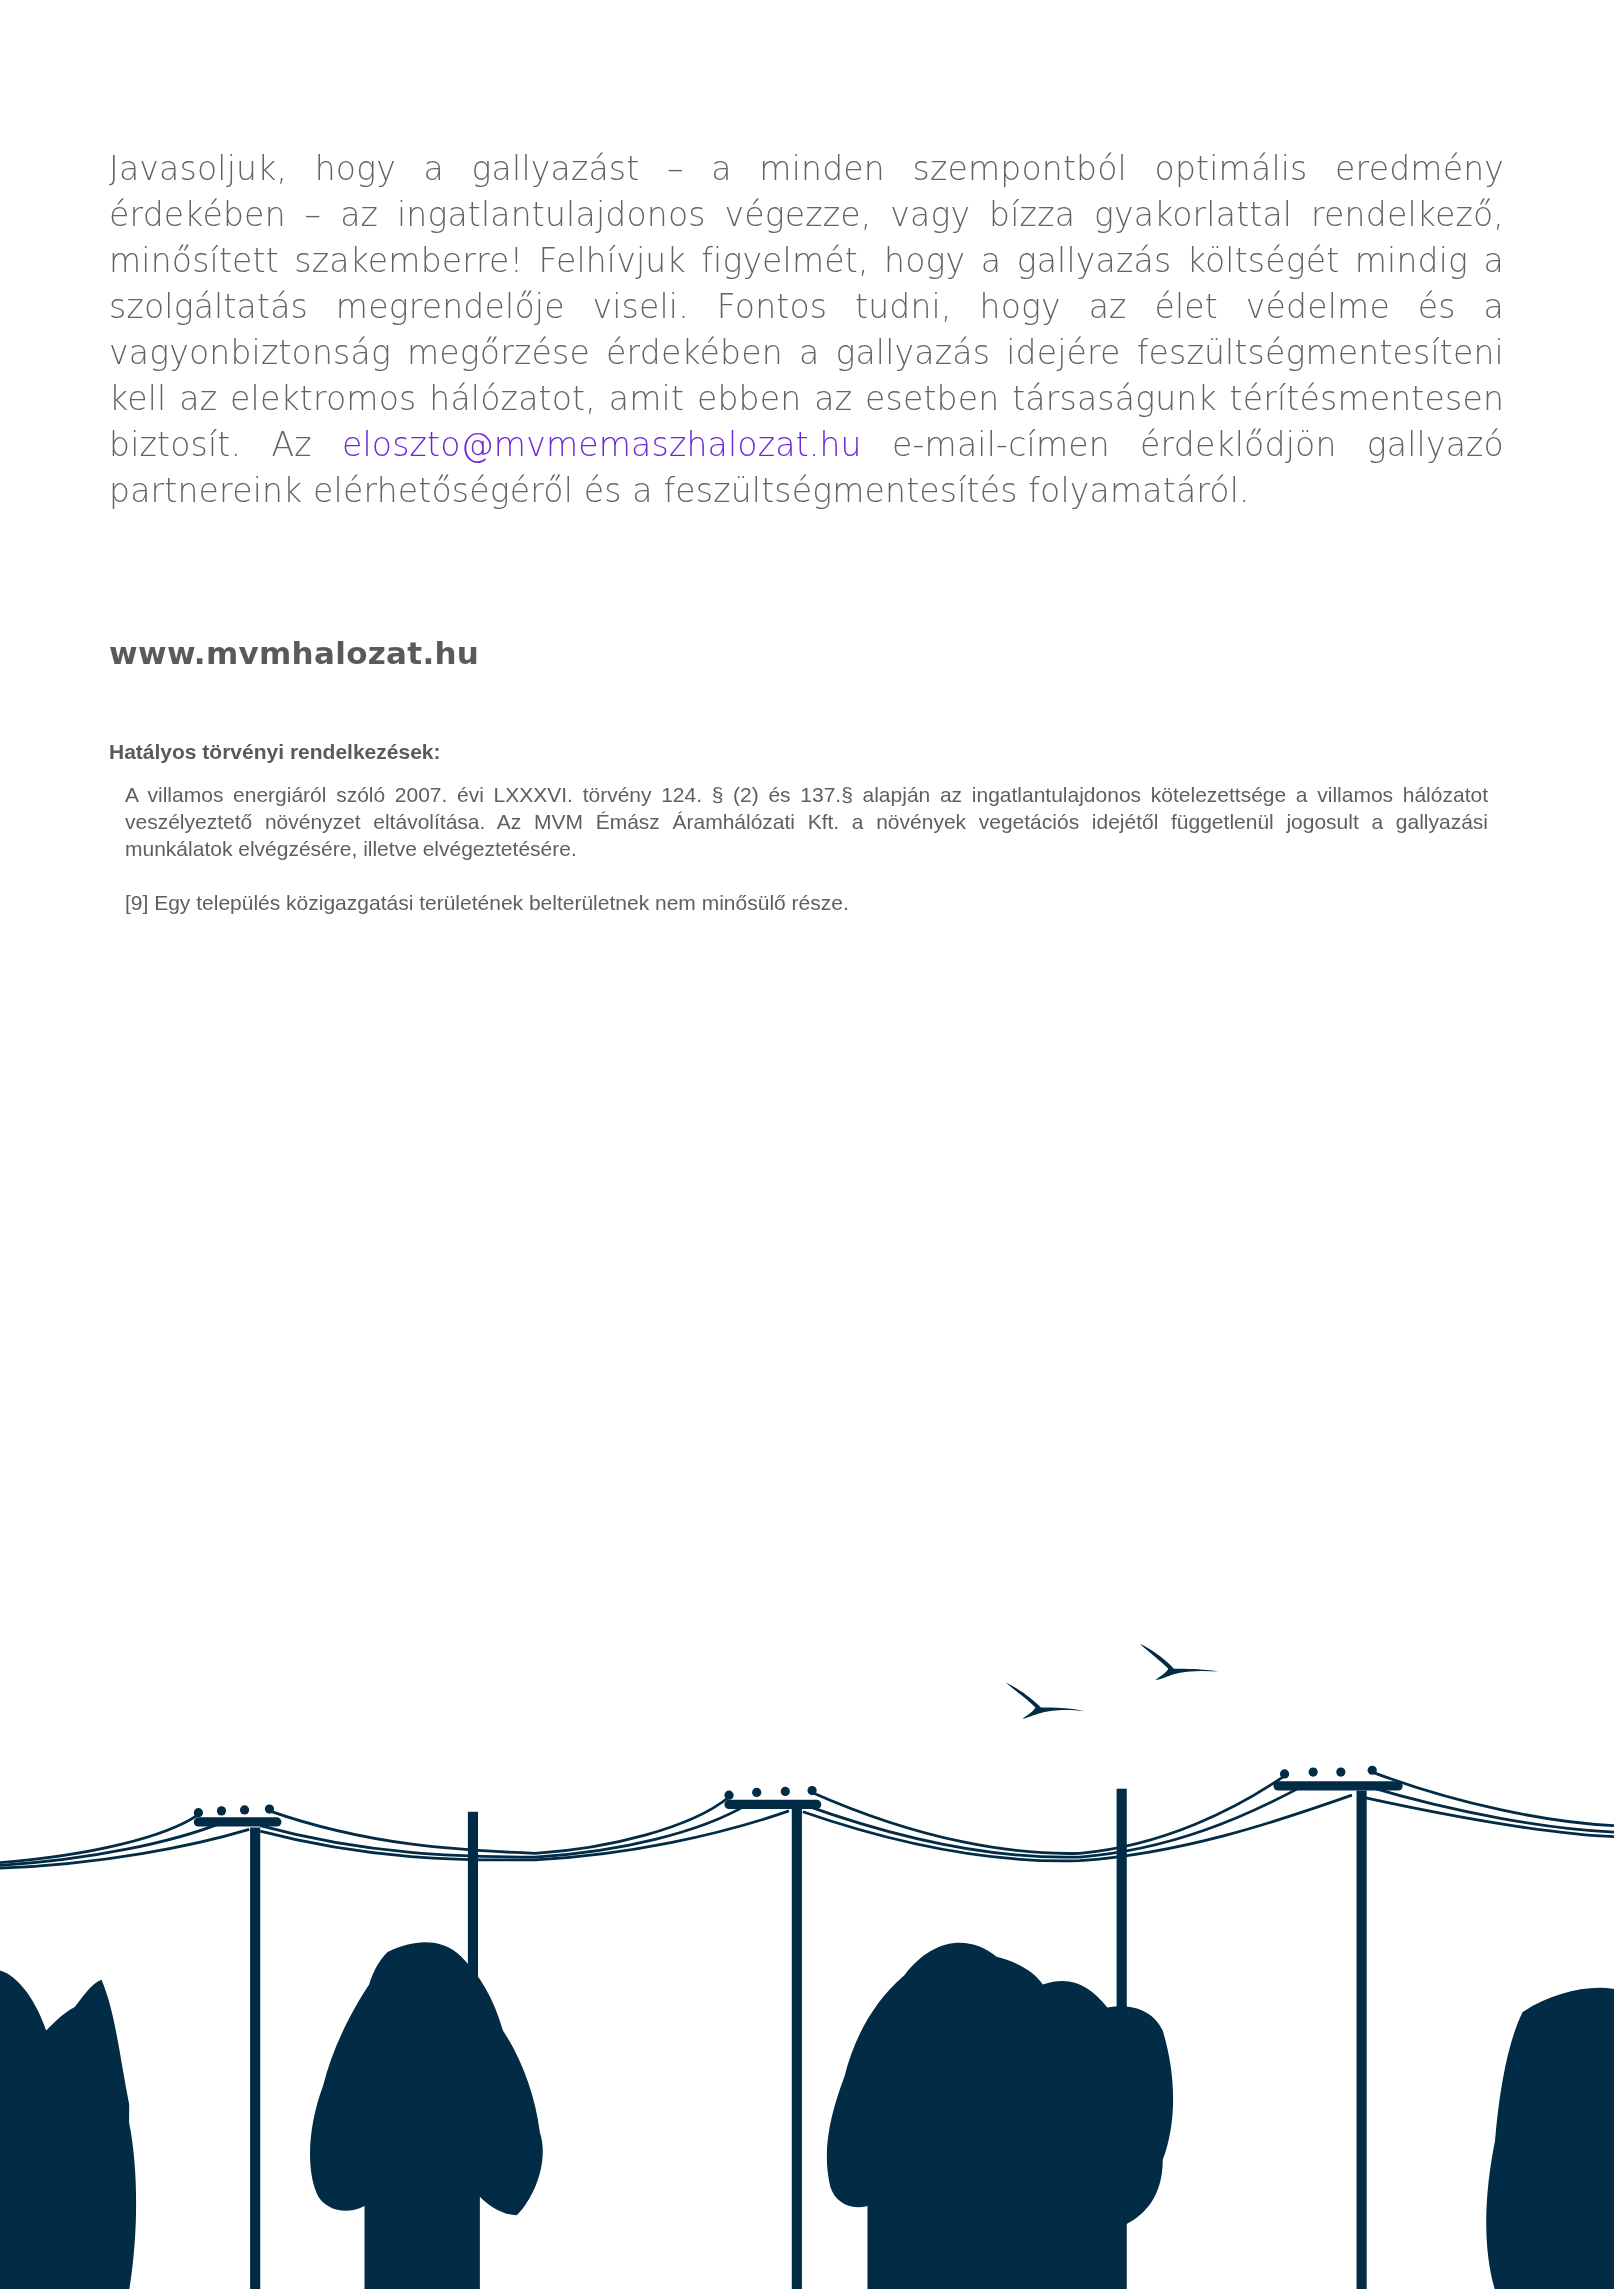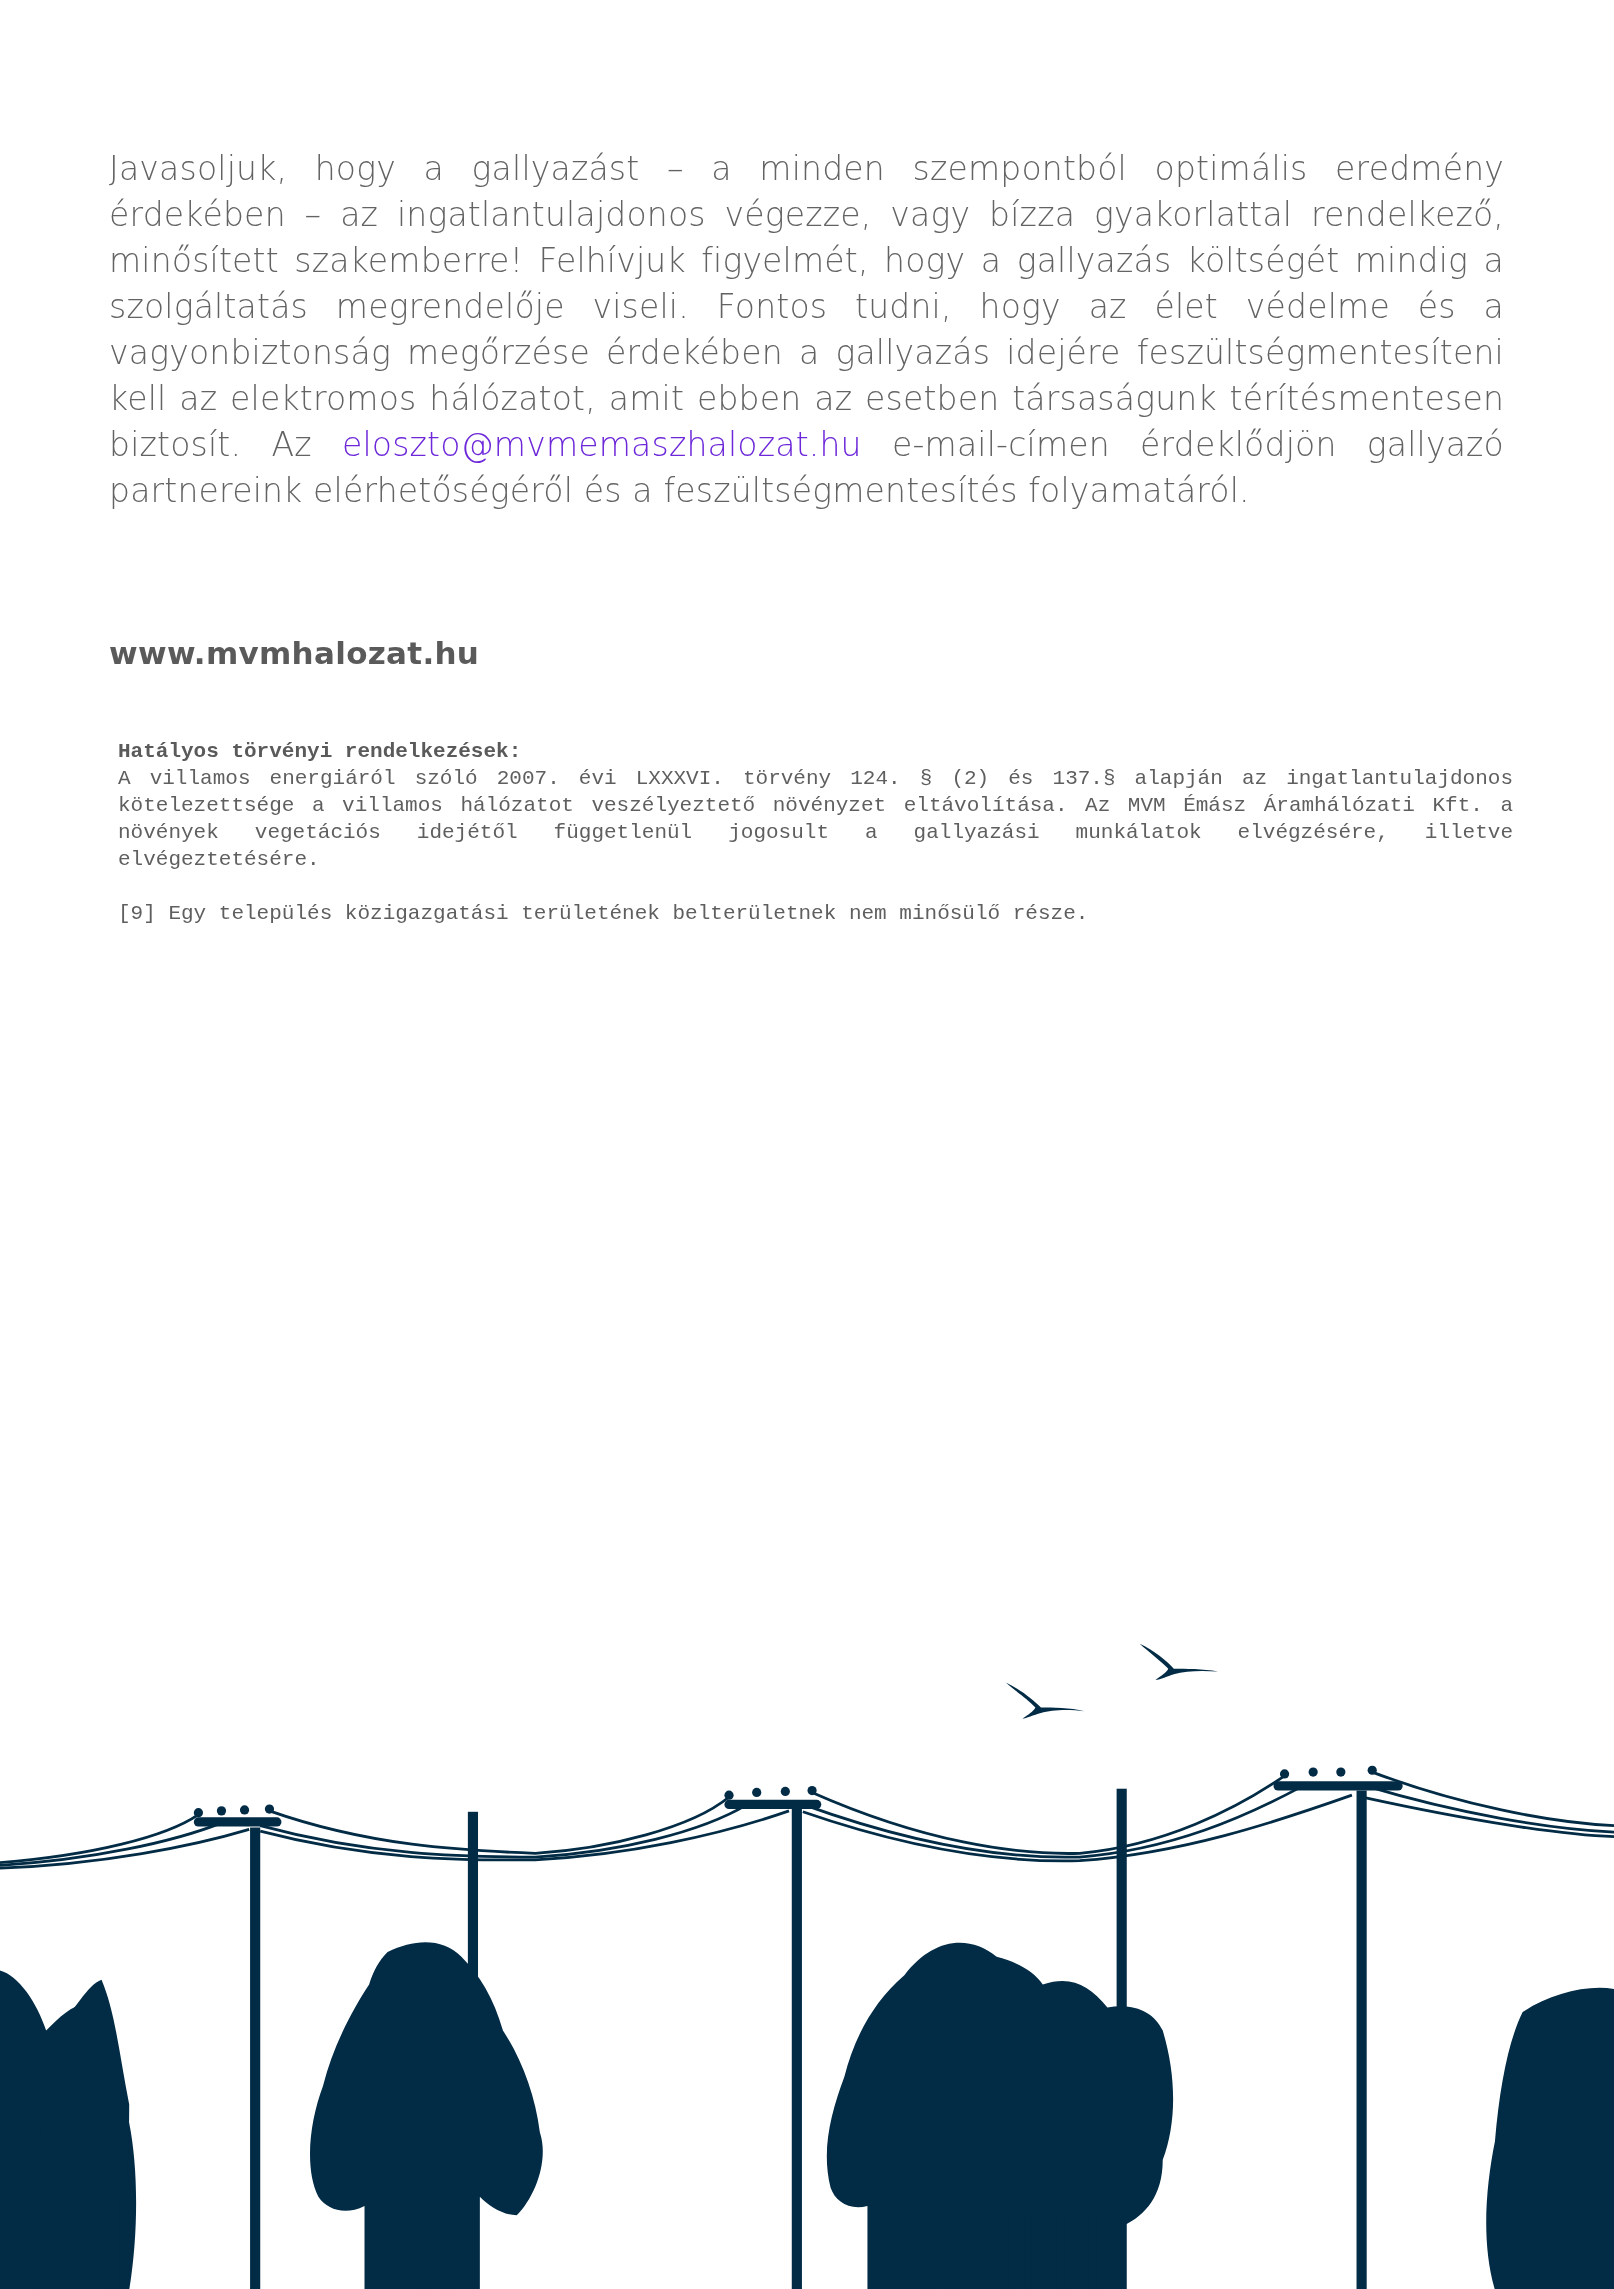--- a/index.html
+++ b/index.html
@@ -9,23 +9,23 @@
     font-family: "DejaVu Sans", sans-serif; font-size: 33px; line-height: 46px;
     font-weight: 300; color: #636363; text-align: justify; letter-spacing: 0.2px;
     font-stretch: condensed;
   }
   .main-text .email { color: #6d28d9; }
   .website {
     position: absolute; left: 109px; top: 635px;
     font-family: "DejaVu Sans", sans-serif; font-weight: bold; font-size: 31px; color: #5a5a5a;
     letter-spacing: 0.3px;
   }
-  .legal { position: absolute; left: 118px; top: 738px; width: 1395px; font-size: 21px; line-height: 27px; color: #5f5f5f; font-family: Liberation Mono, monospace; }
+  .legal { position: absolute; left: 109px; top: 738px; width: 1395px; font-size: 21px; line-height: 27px; color: #5f5f5f; font-family: Liberation Sans, sans-serif; }
   .legal h3 { margin: 0; font-size: 21px; font-weight: bold; color: #5a5a5a; line-height: 27px; }
-  .legal p { margin: 0; text-align: justify; }
+  .legal p { margin: 16px; text-align: justify; }
   .legal p.gap { margin-top: 27px; }
   .illustration { position: absolute; left: 0; top: 1569px; width: 1614px; height: 721px; }
 </style>
 </head>
 <body>
 
 <div class="main-text">
   <span>Javasoljuk, hogy a gallyazást – a minden szempontból optimális eredmény érdekében – az ingatlantulajdonos végezze, vagy bízza gyakorlattal rendelkező, minősített szakemberre! Felhívjuk figyelmét, hogy a gallyazás költségét mindig a szolgáltatás megrendelője viseli. Fontos tudni, hogy az élet védelme és a vagyonbiztonság megőrzése érdekében a gallyazás idejére feszültségmentesíteni kell az elektromos hálózatot, amit ebben az esetben társaságunk térítésmentesen biztosít. Az</span>
   <span class="email">eloszto@mvmemaszhalozat.hu</span>
   <span>e-mail-címen érdeklődjön gallyazó partnereink elérhetőségéről és a feszültségmentesítés folyamatáról.</span>

